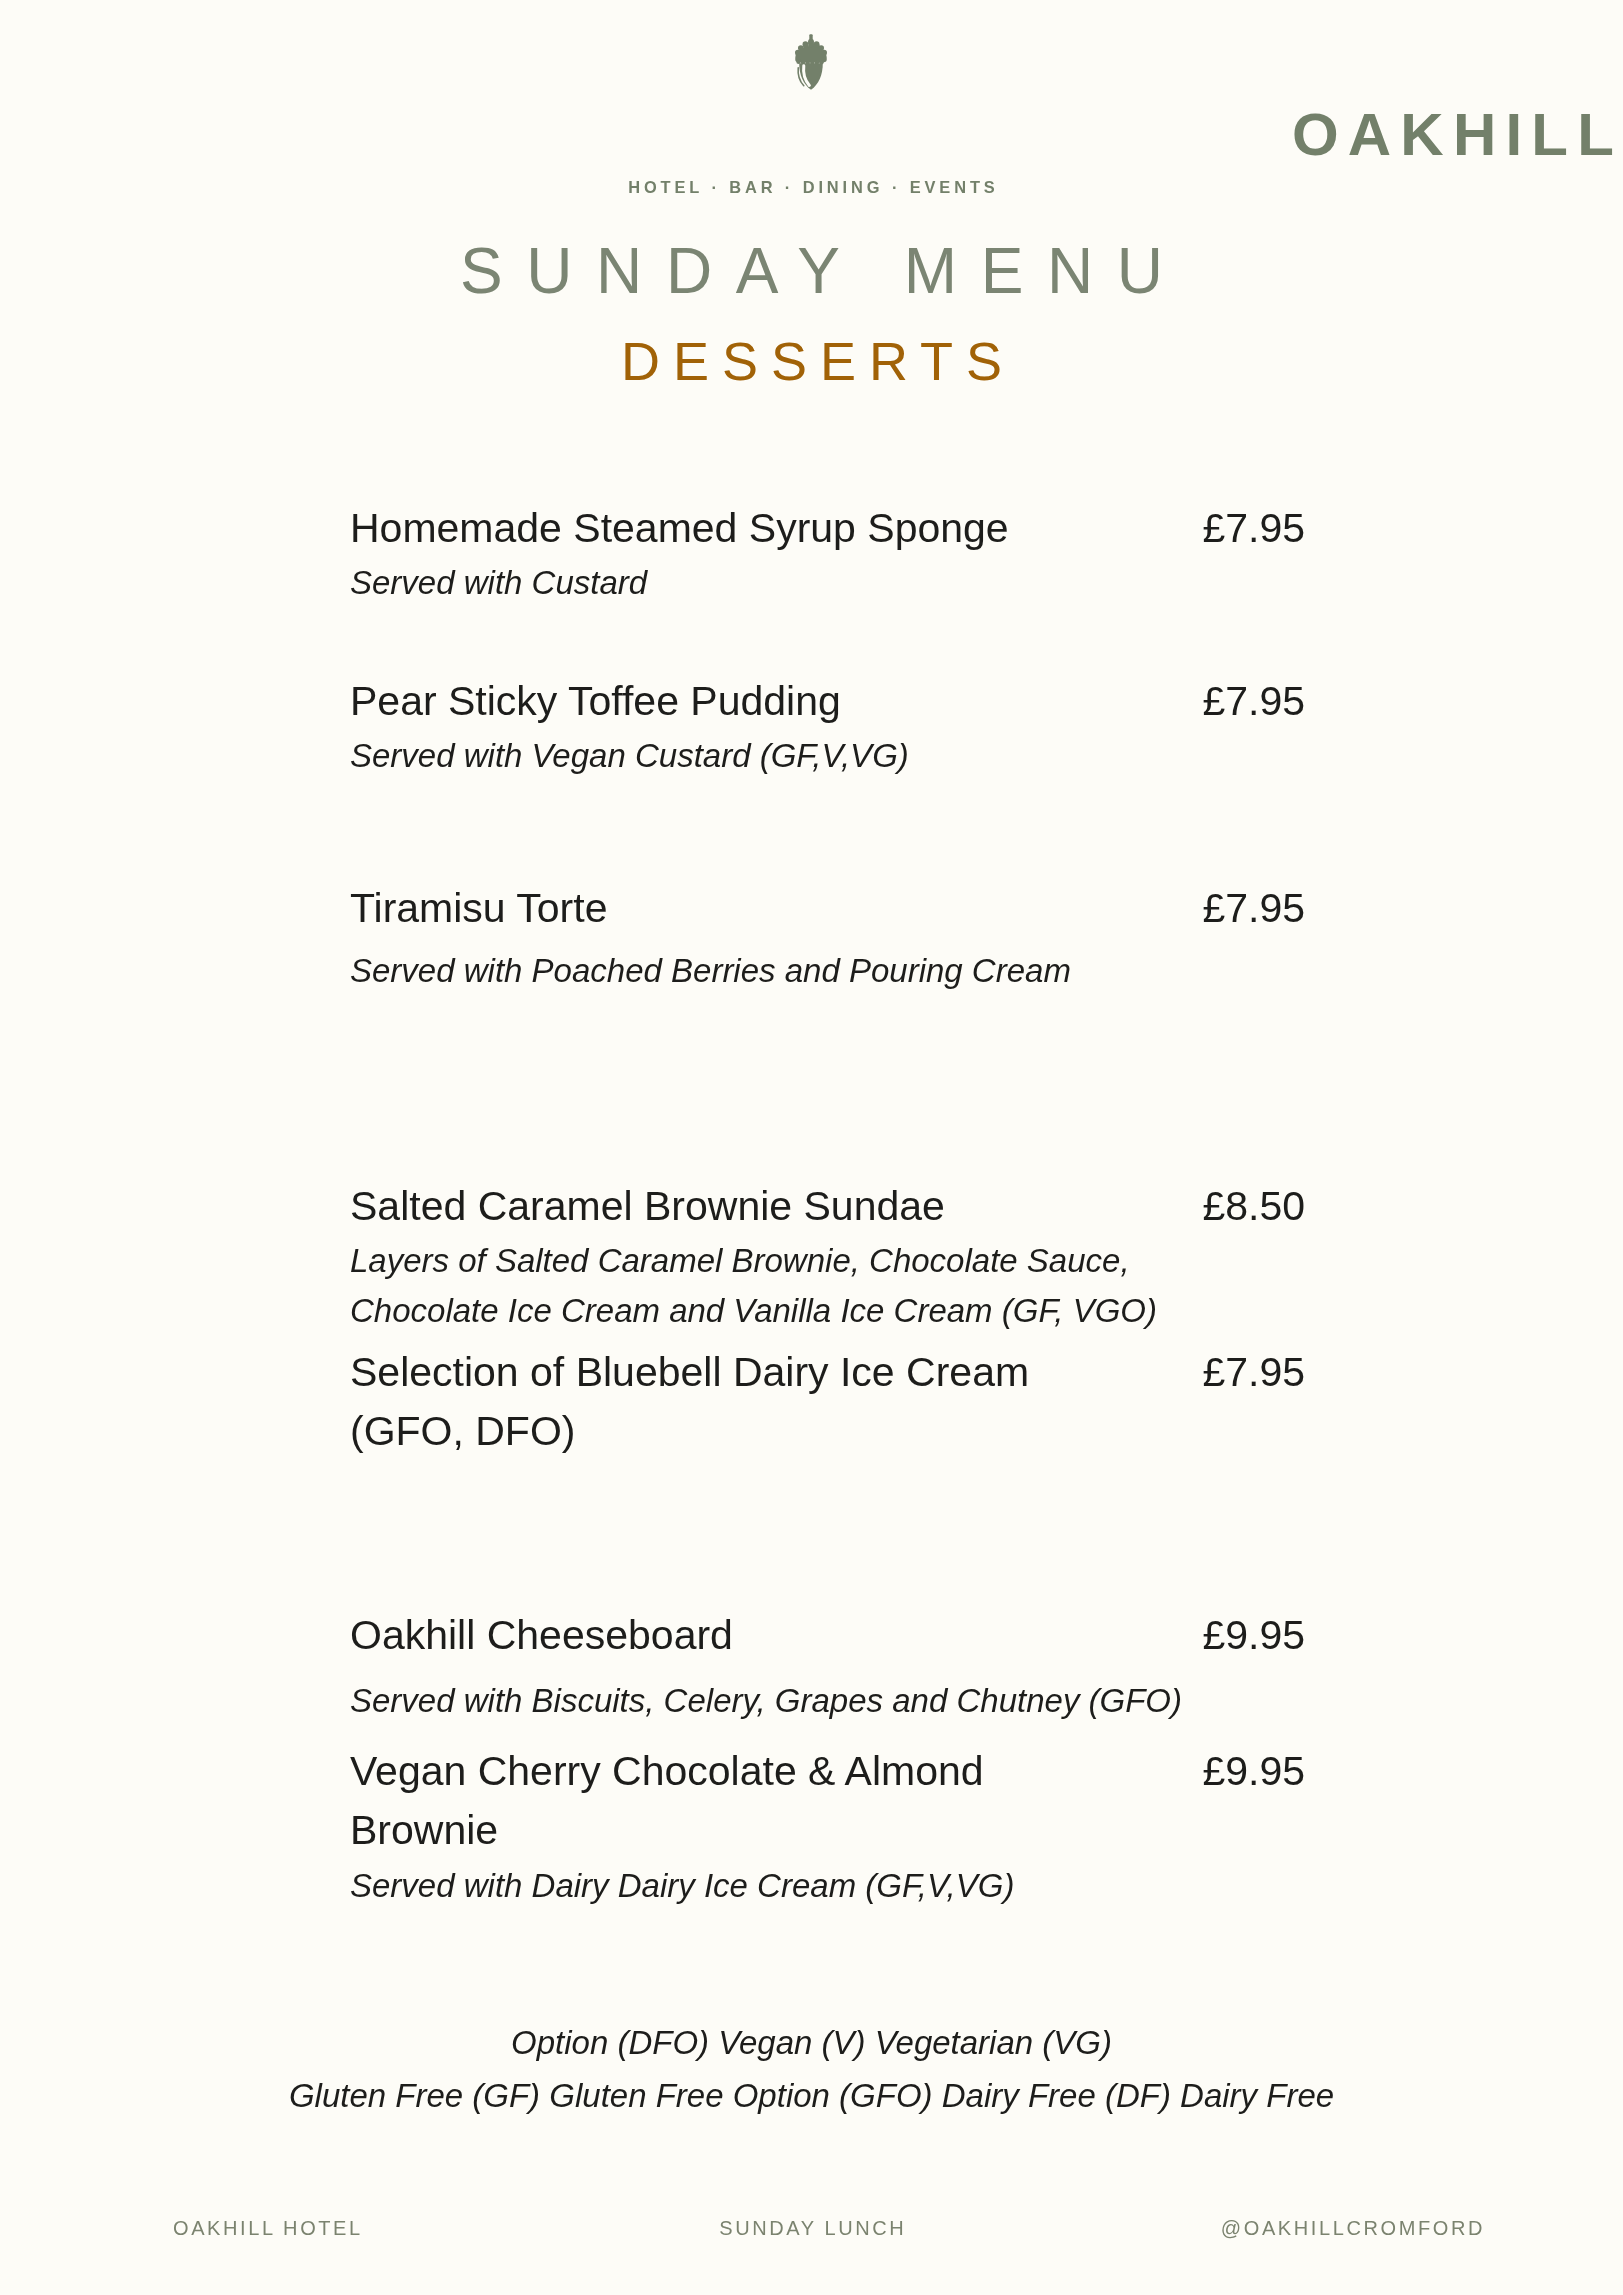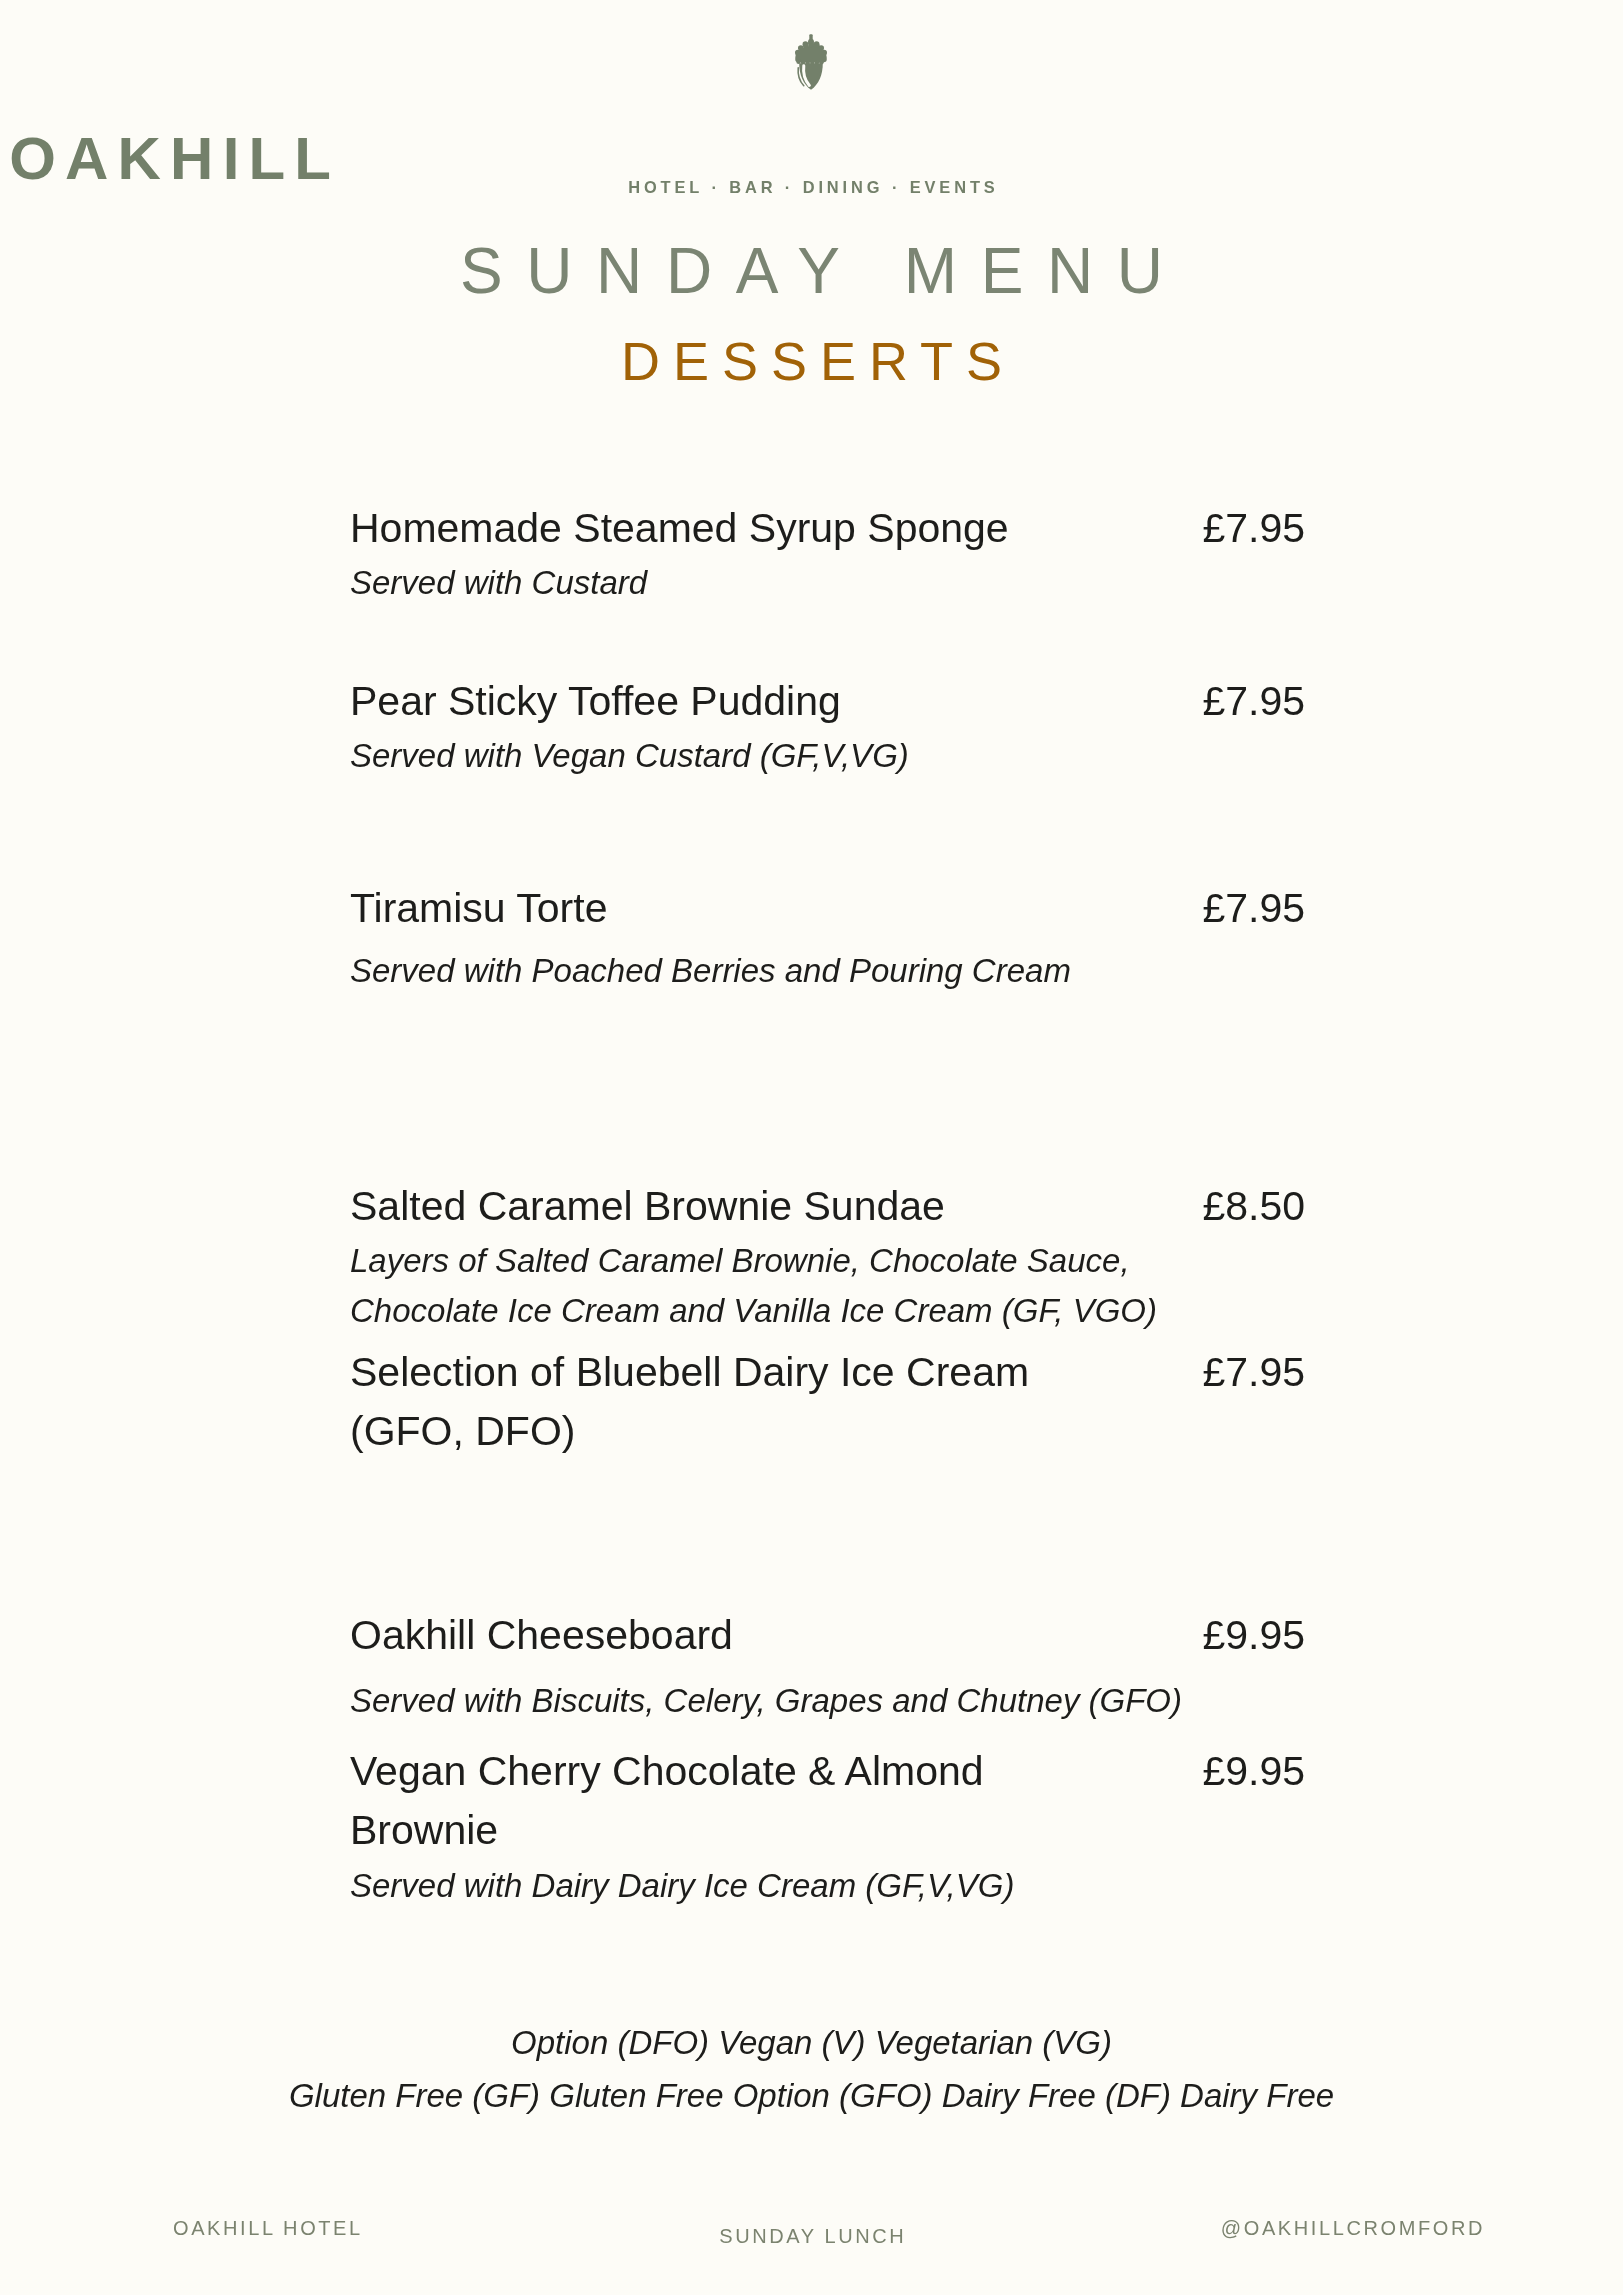--- a/index.html
+++ b/index.html
@@ -1,23 +1,23 @@
 <!DOCTYPE html>
 <html style="font-size:10.5px"><head>
 <meta charset="utf-8">
 <style>
   html,body{margin:0;padding:0;}
   body{background:#fdfcf7;font-family:"Liberation Sans",sans-serif;}
   .page{position:relative;width:1623px;height:2295px;background:#fdfcf7;overflow:hidden;}
 
   
   .acorn{position:absolute;left:790px;top:33px;width:42px;height:59px;}
-  .brand-name{position:absolute;left:0;right:0;top:105px;text-align:left;
+  .brand-name{position:absolute;left:0;right:0;top:105px;text-align:right;
     font-size:60px;font-weight:bold;letter-spacing:9.2px;padding-left:9.2px;
-    color:#73806a;line-height:1;margin-top:24px;}
+    color:#73806a;line-height:1;}
   .brand-tagline{position:absolute;left:0;right:0;top:179px;text-align:center;
     font-size:16.4px;font-weight:bold;letter-spacing:3.9px;padding-left:3.9px;
     color:#73806a;line-height:1;}
   .menu-title{position:absolute;left:0;right:0;top:239px;text-align:center;
     font-size:64px;font-weight:400;letter-spacing:23.6px;padding-left:23.6px;
     color:#7b8573;line-height:1;}
   .menu-subtitle{position:absolute;left:0;right:0;top:334px;text-align:center;
     font-size:54px;font-weight:400;letter-spacing:13px;padding-left:13px;
     color:#a16207;line-height:1;}
 
@@ -32,21 +32,21 @@
   .gap-lg{margin-top:10.5px;}
   .i1{top:499px;} .i2{top:672px;} .i3{top:879px;} .i4{top:1149px;margin-top:28px;}
   .i5{top:1343px;} .i6{top:1563px;margin-top:43px;} .i7{top:1742px;}
 
   
   .footnote{position:absolute;left:0;right:0;top:2017px;text-align:center;
     font-style:italic;font-size:33px;line-height:1.6;color:#1d1d1b;}
   .footer{position:absolute;left:0;right:0;top:2218px;height:26px;
     color:#7b836f;font-size:20px;letter-spacing:2.6px;line-height:1;}
   .footer-left{position:absolute;left:173px;top:0;}
-  .footer-center{position:absolute;left:0;right:0;top:8px;text-align:center;padding-left:2.6px;}
+  .footer-center{position:absolute;left:0;right:0;top:0;text-align:center;padding-left:2.6px;}
   .footer-right{position:absolute;right:138px;top:0;}
 </style>
 </head>
 <body>
 
 <div class="page">
 
   <svg class="acorn" viewBox="0 0 64 90">
     <g fill="#73806a">
       <rect x="29.4" y="2" width="5.2" height="9" rx="1.5"></rect>

